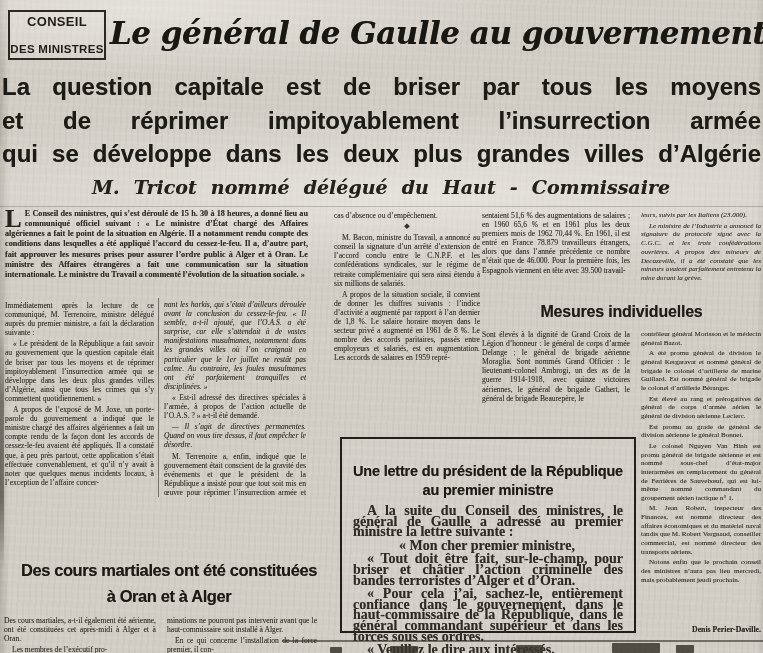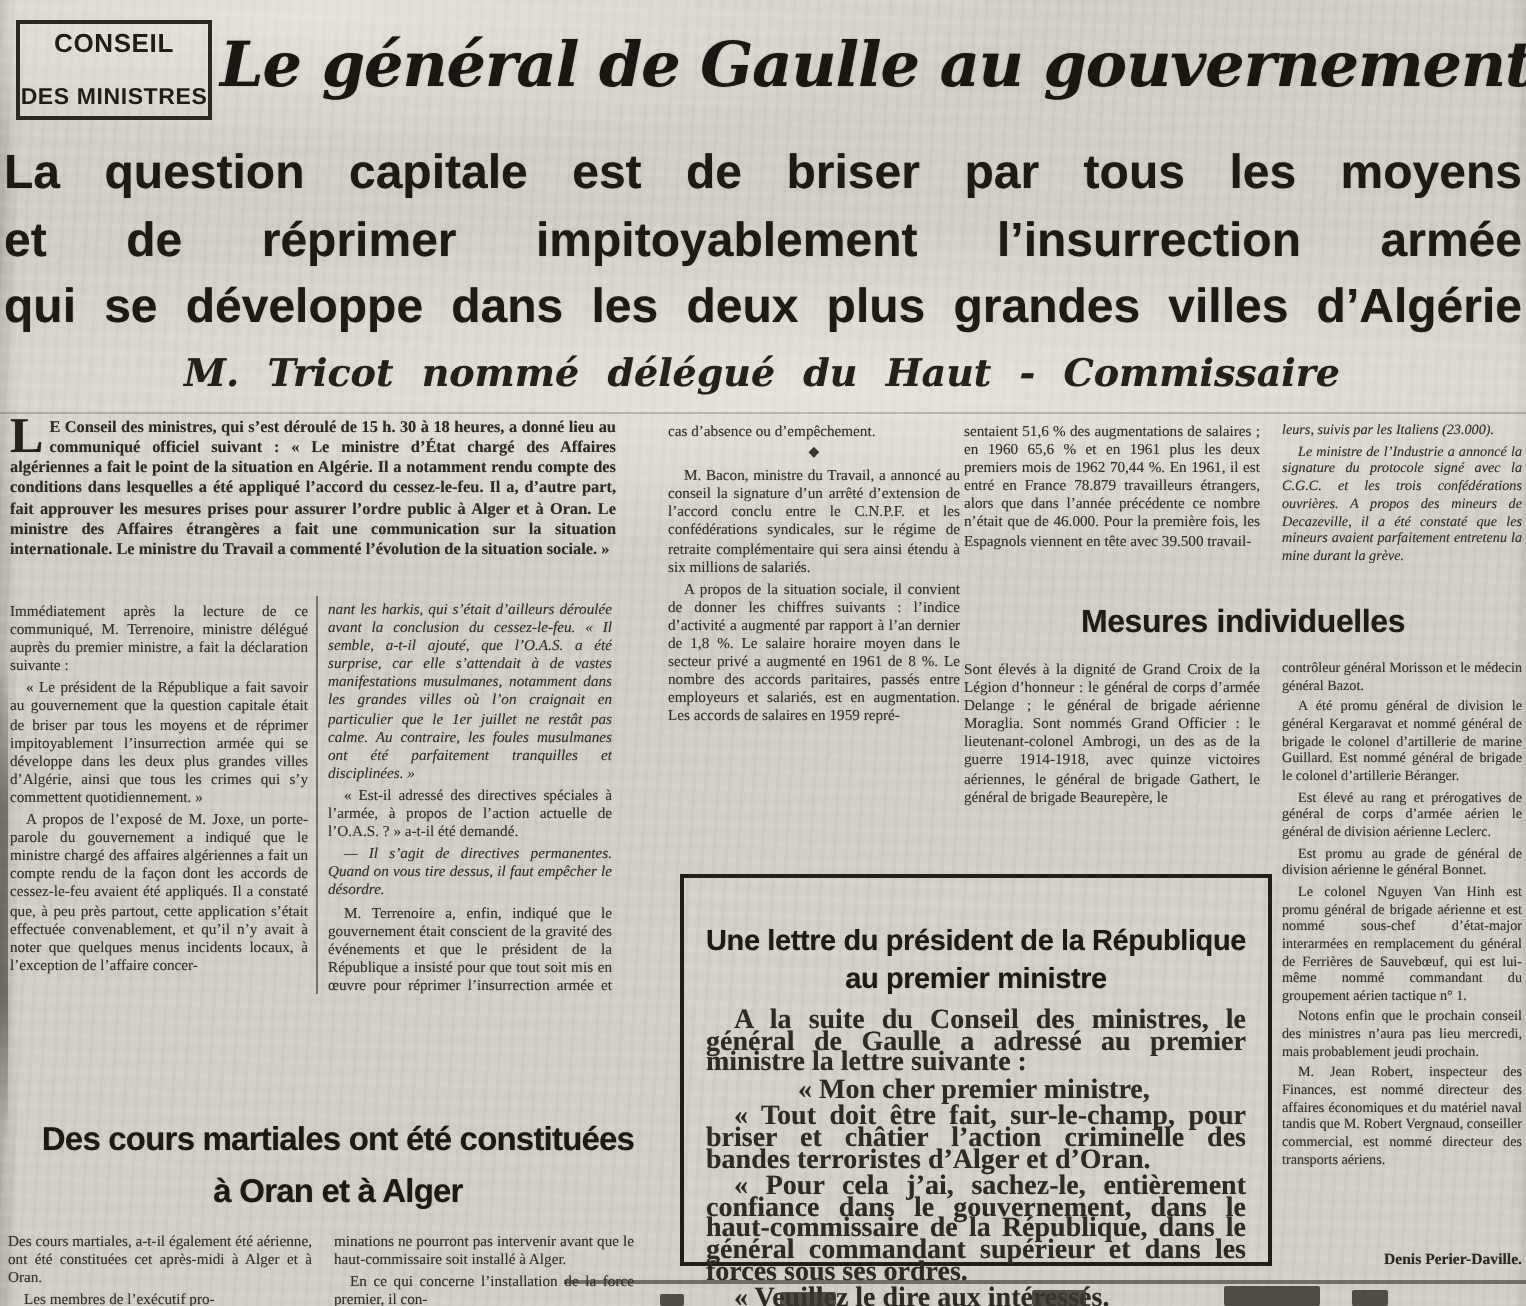--- a/index.html
+++ b/index.html
@@ -173,22 +173,22 @@
   <div class="abs mesures-title">Mesures individuelles</div>
   <div class="abs bcol col4b">
     <p>Sont élevés à la dignité de Grand Croix de la Légion d’honneur : le général de corps d’armée Delange ; le général de brigade aérienne Moraglia. Sont nommés Grand Officier : le lieutenant-colonel Ambrogi, un des as de la guerre 1914-1918, avec quinze victoires aériennes, le général de brigade Gathert, le général de brigade Beaurepère, le</p>
   </div>
   <div class="abs bcol col5b">
     <p>contrôleur général Morisson et le médecin général Bazot.</p>
     <p>A été promu général de division le général Kergaravat et nommé général de brigade le colonel d’artillerie de marine Guillard. Est nommé général de brigade le colonel d’artillerie Béranger.</p>
     <p>Est élevé au rang et prérogatives de général de corps d’armée aérien le général de division aérienne Leclerc.</p>
     <p>Est promu au grade de général de division aérienne le général Bonnet.</p>
     <p>Le colonel Nguyen Van Hinh est promu général de brigade aérienne et est nommé sous-chef d’état-major interarmées en remplacement du général de Ferrières de Sauvebœuf, qui est lui-même nommé commandant du groupement aérien tactique n° 1.</p>
+    <p>M. Jean Robert, inspecteur des Finances, est nommé directeur des affaires économiques et du matériel naval tandis que M. Robert Vergnaud, conseiller commercial, est nommé directeur des transports aériens.</p>
     <p>Notons enfin que le prochain conseil des ministres n’aura pas lieu mercredi, mais probablement jeudi prochain.</p>
-    <p>M. Jean Robert, inspecteur des Finances, est nommé directeur des affaires économiques et du matériel naval tandis que M. Robert Vergnaud, conseiller commercial, est nommé directeur des transports aériens.</p>
   </div>
   <div class="abs byline">Denis Perier-Daville.</div>
 
   <div class="abs letterbox">
     <div class="letter-title">Une lettre du président de la République</div>
     <div class="letter-title">au premier ministre</div>
     <div class="letter-body">
       <p>A la suite du Conseil des ministres, le général de Gaulle a adressé au premier ministre la lettre suivante :</p>
       <p class="salut">« Mon cher premier ministre,</p>
       <p>« Tout doit être fait, sur-le-champ, pour briser et châtier l’action criminelle des bandes terroristes d’Alger et d’Oran.</p>

